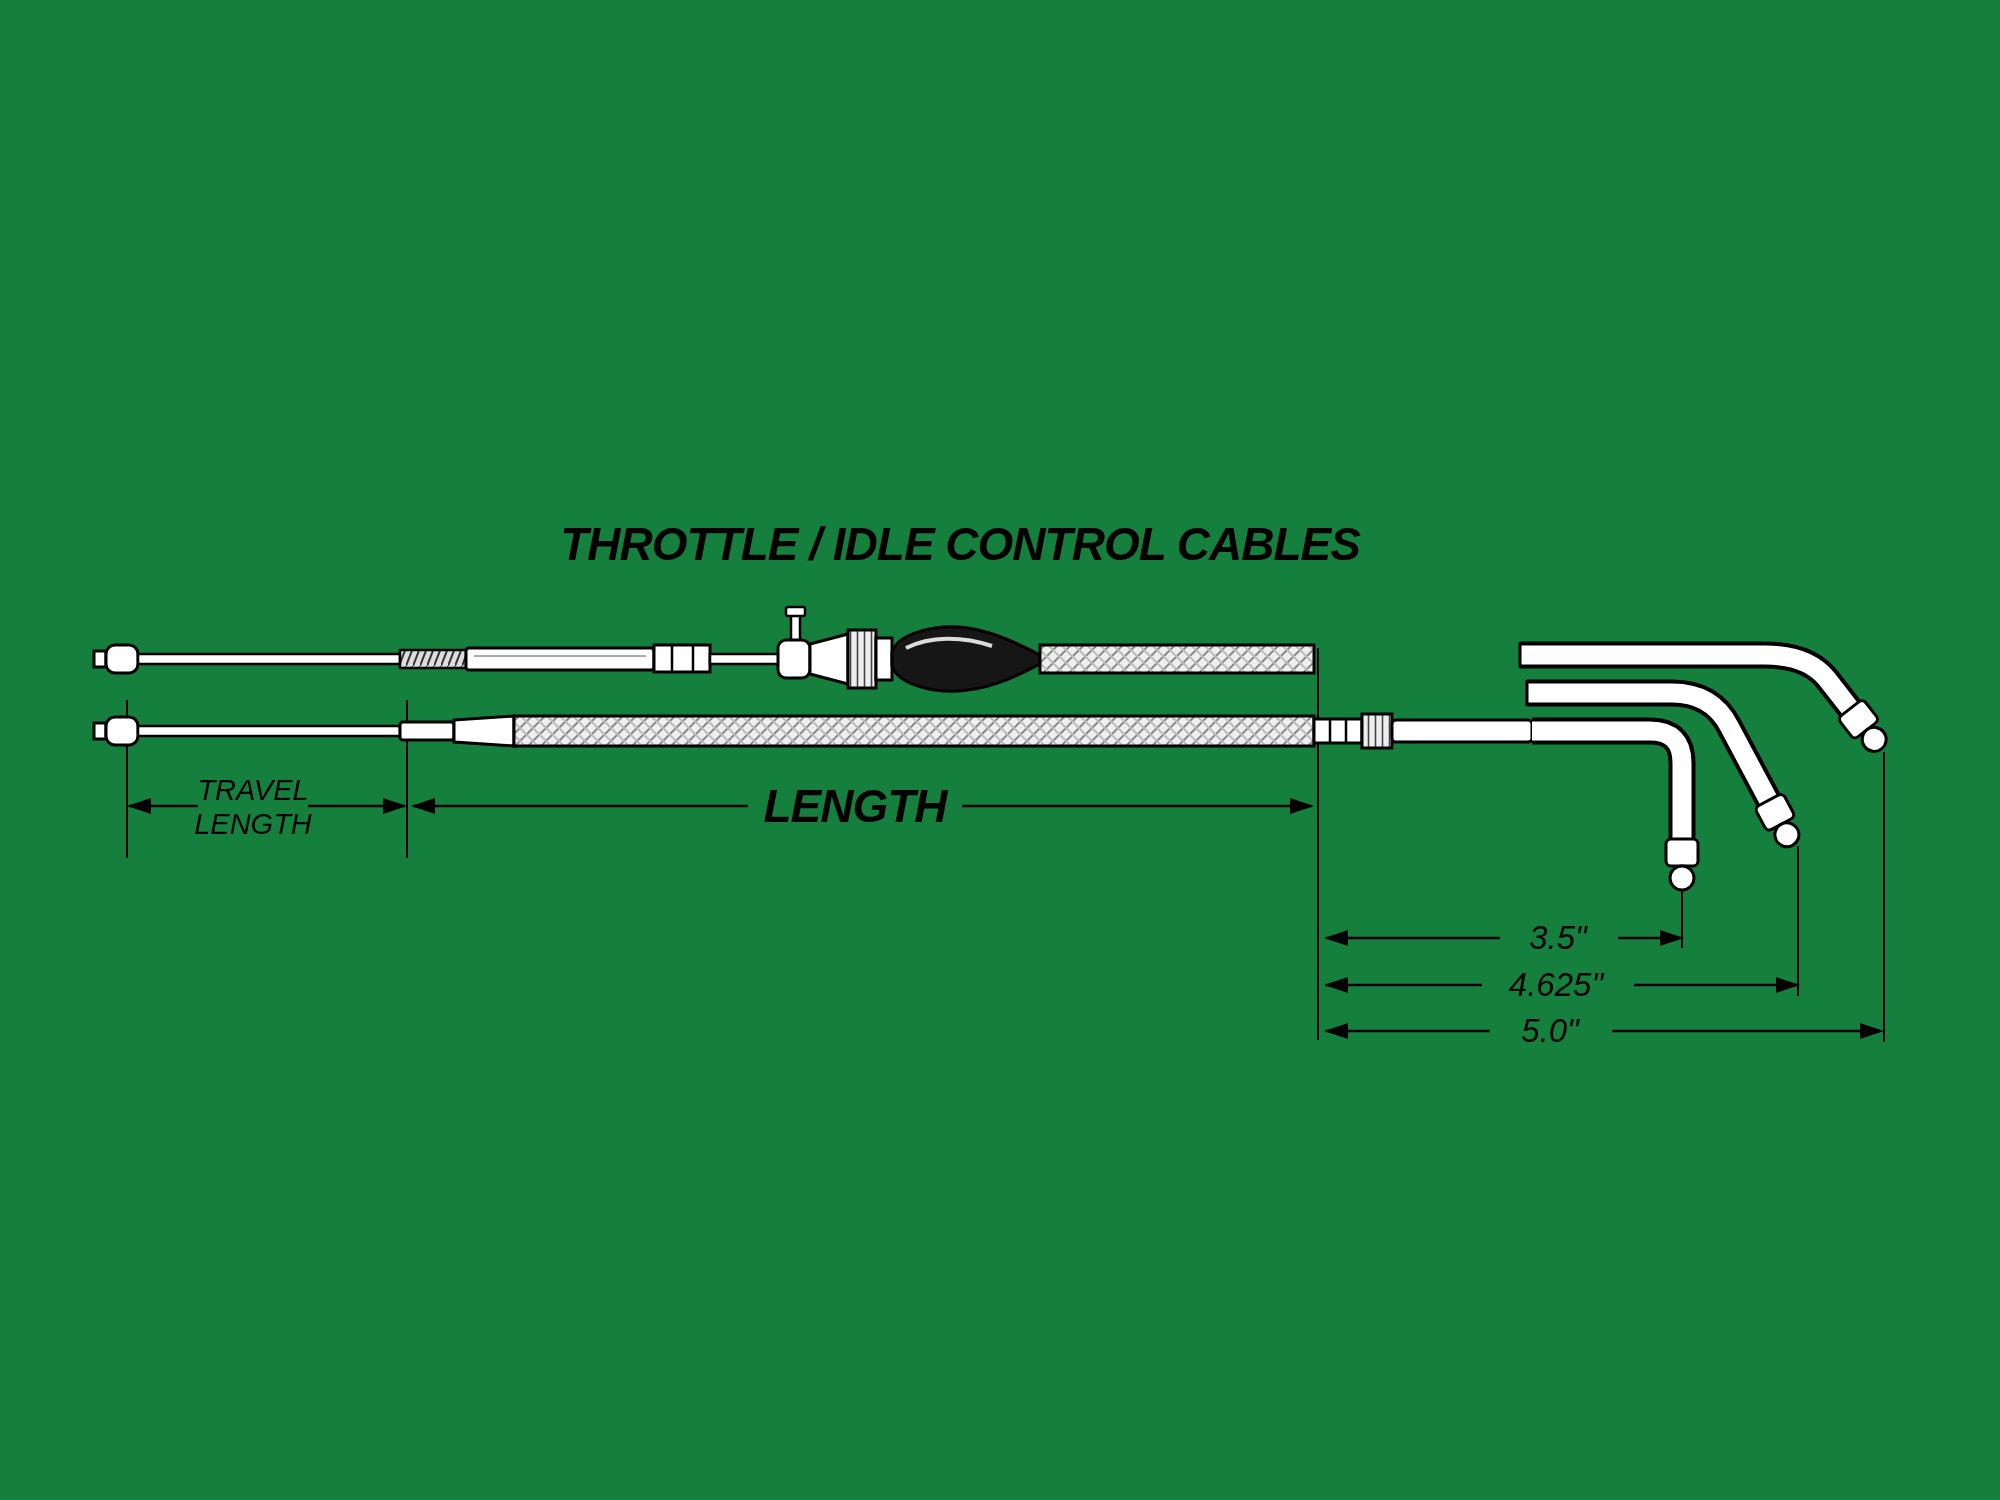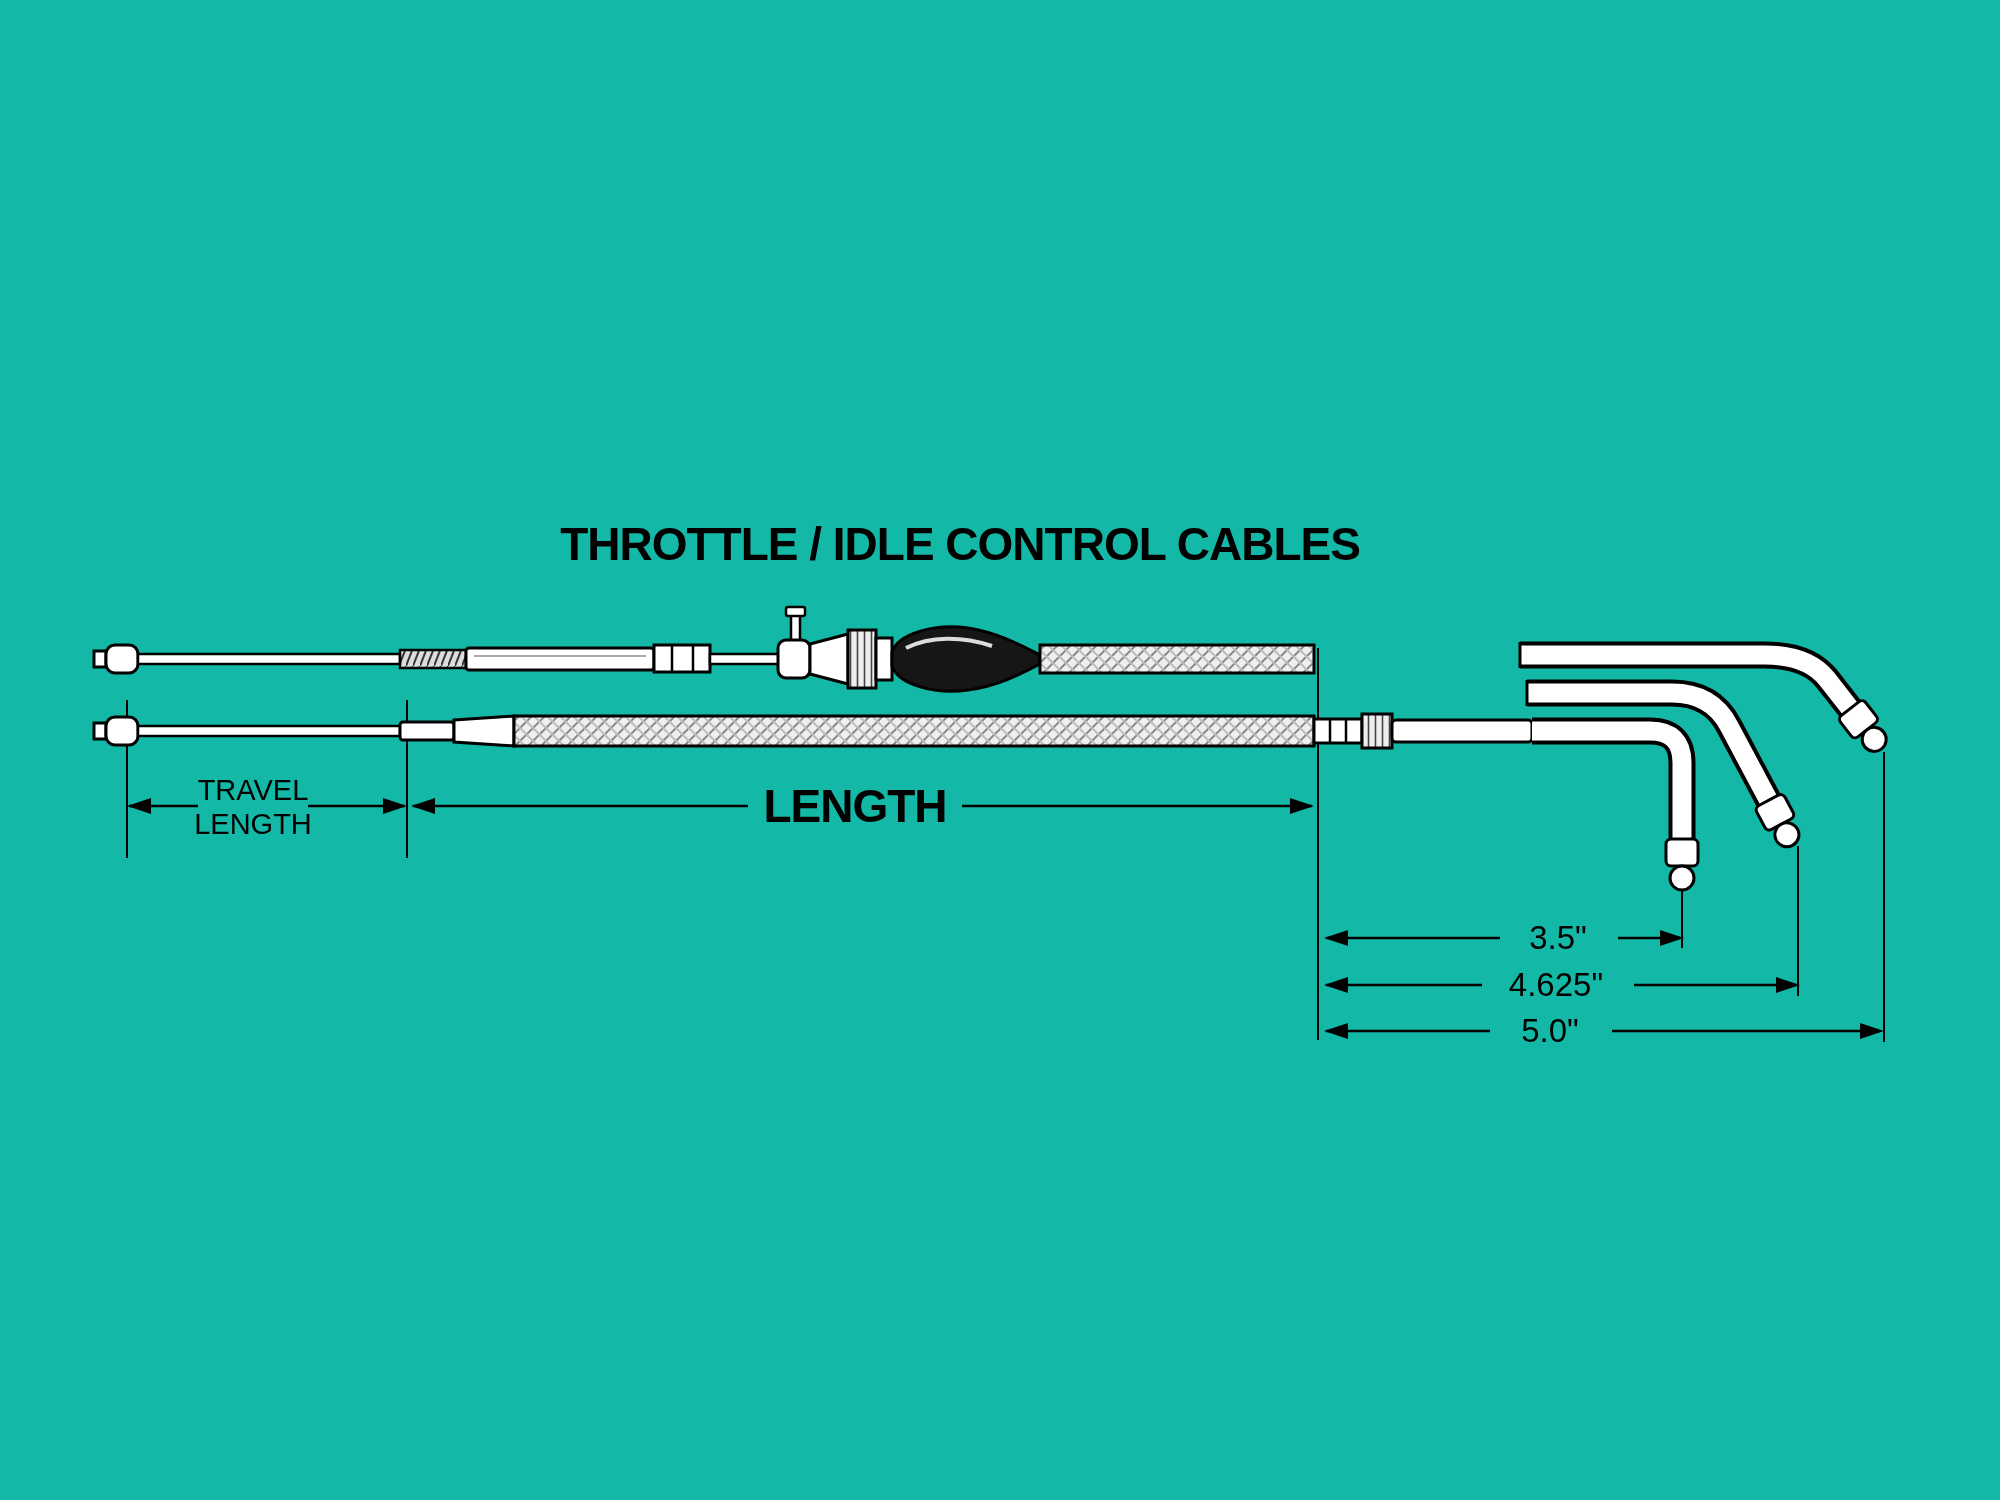--- a/index.html
+++ b/index.html
@@ -5,22 +5,23 @@
   html, body {
     margin: 0;
     padding: 0;
     background: #ffffff;
     font-family: "Liberation Sans", sans-serif;
   }
   .canvas {
     position: relative;
     width: 2000px;
     height: 1500px;
-    background: #14b8a6;
+    background: #15803d;
     overflow: hidden;
+    font-style: italic;
   }
   svg { display: block; }
   text {
     fill: #000000;
     font-family: "Liberation Sans", sans-serif;
   }
   .title-text {
     font-size: 46px;
     font-weight: bold;
     letter-spacing: -1px;

